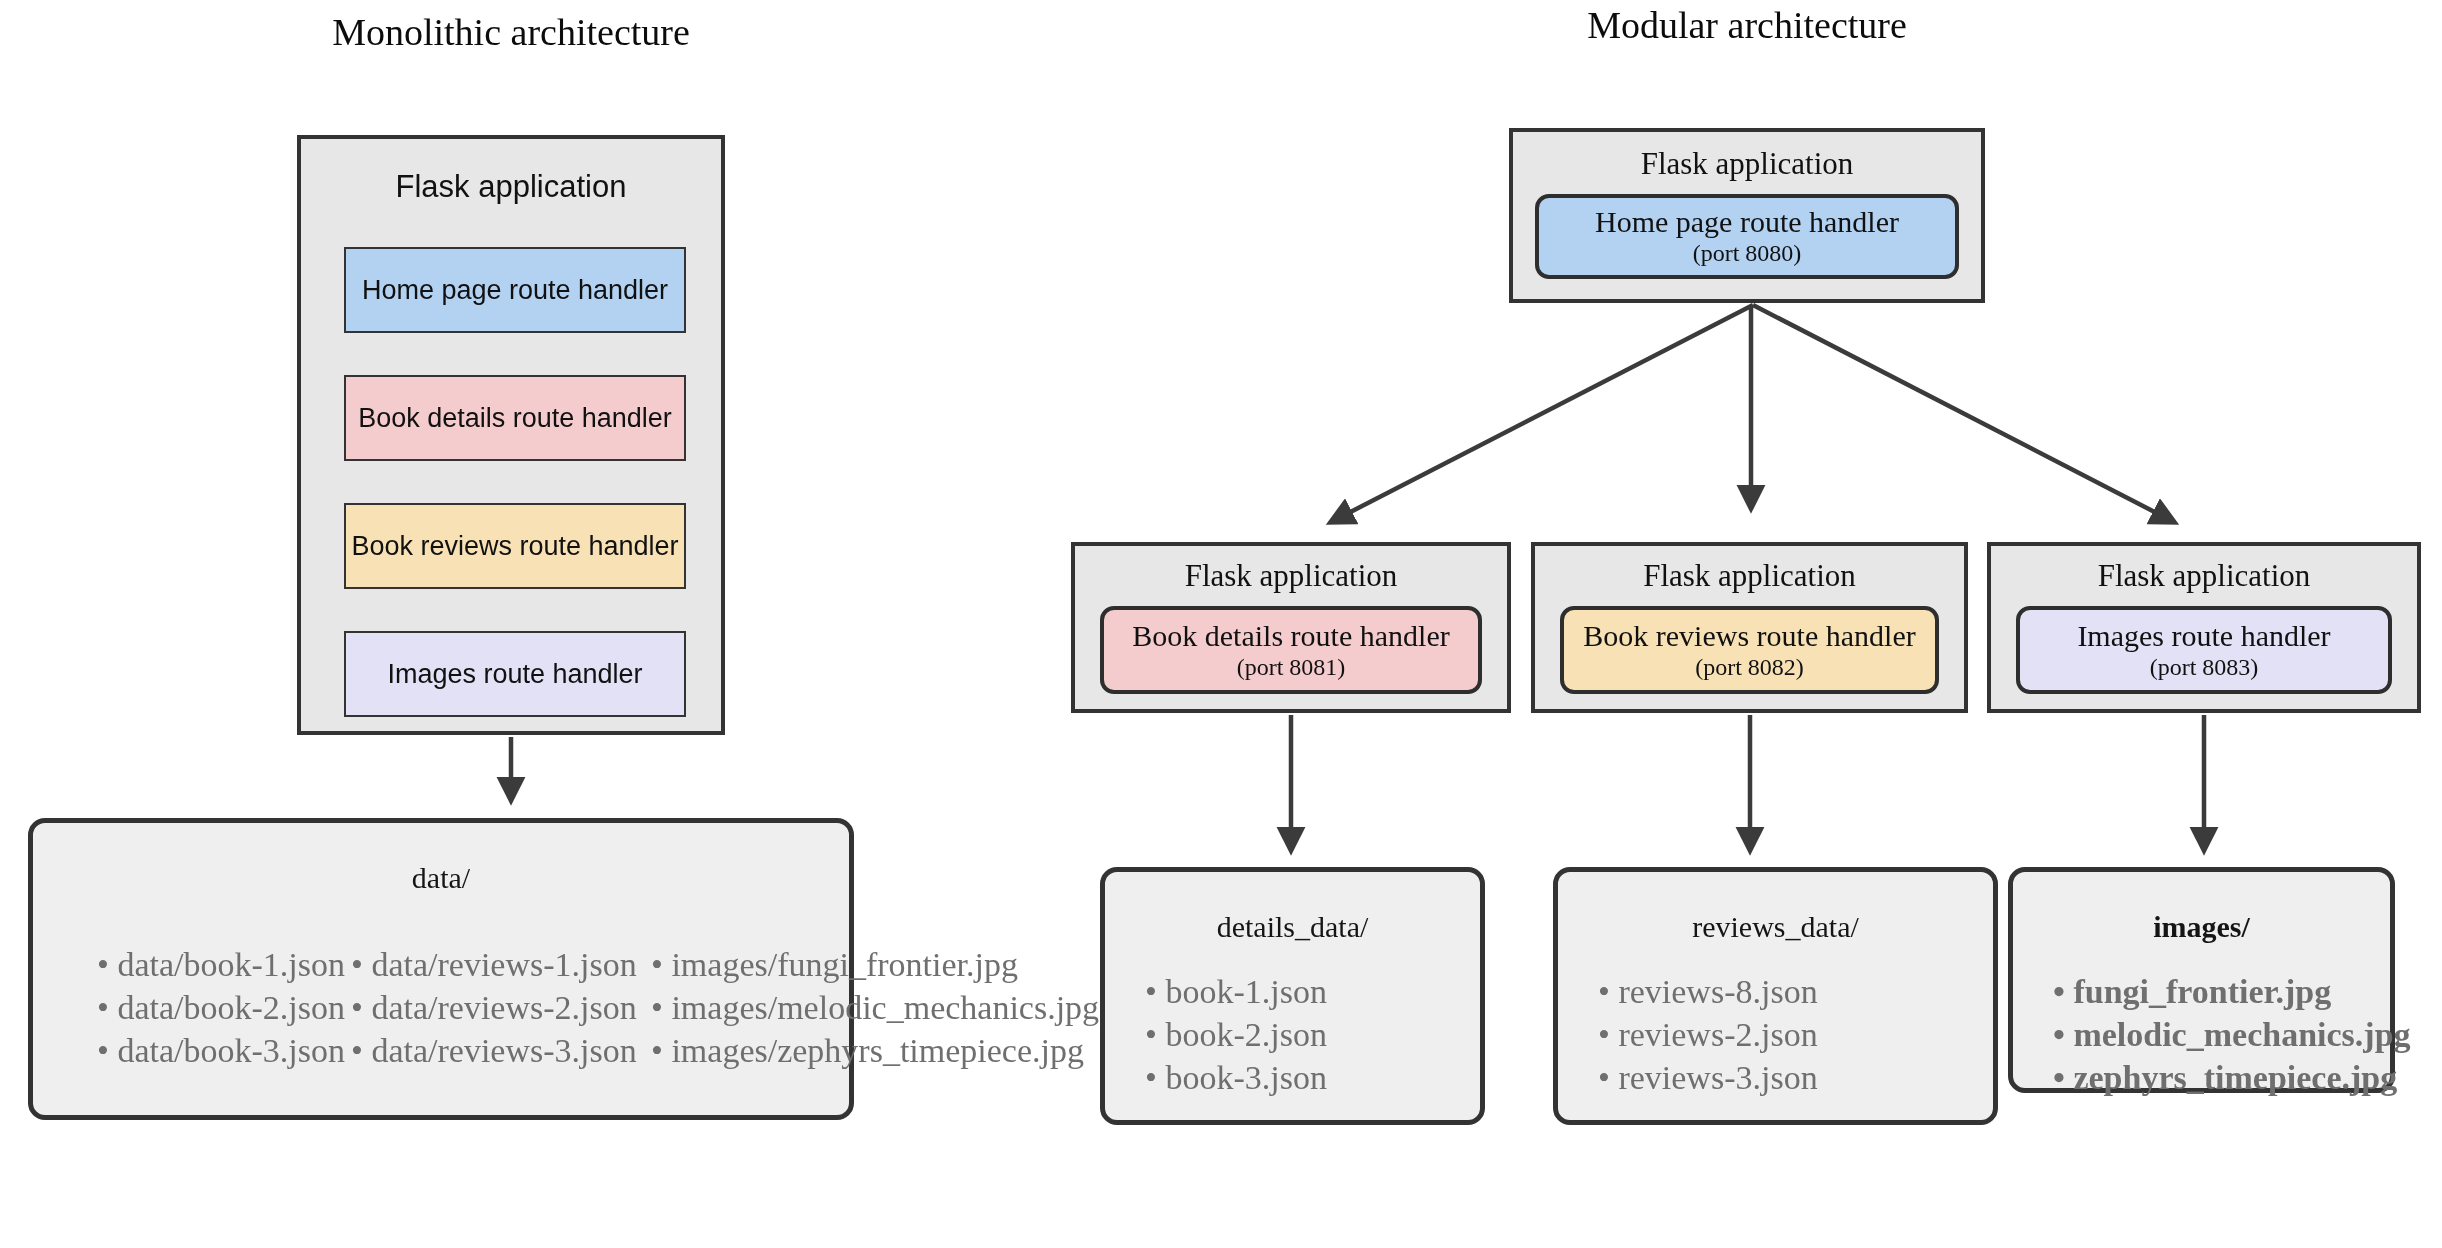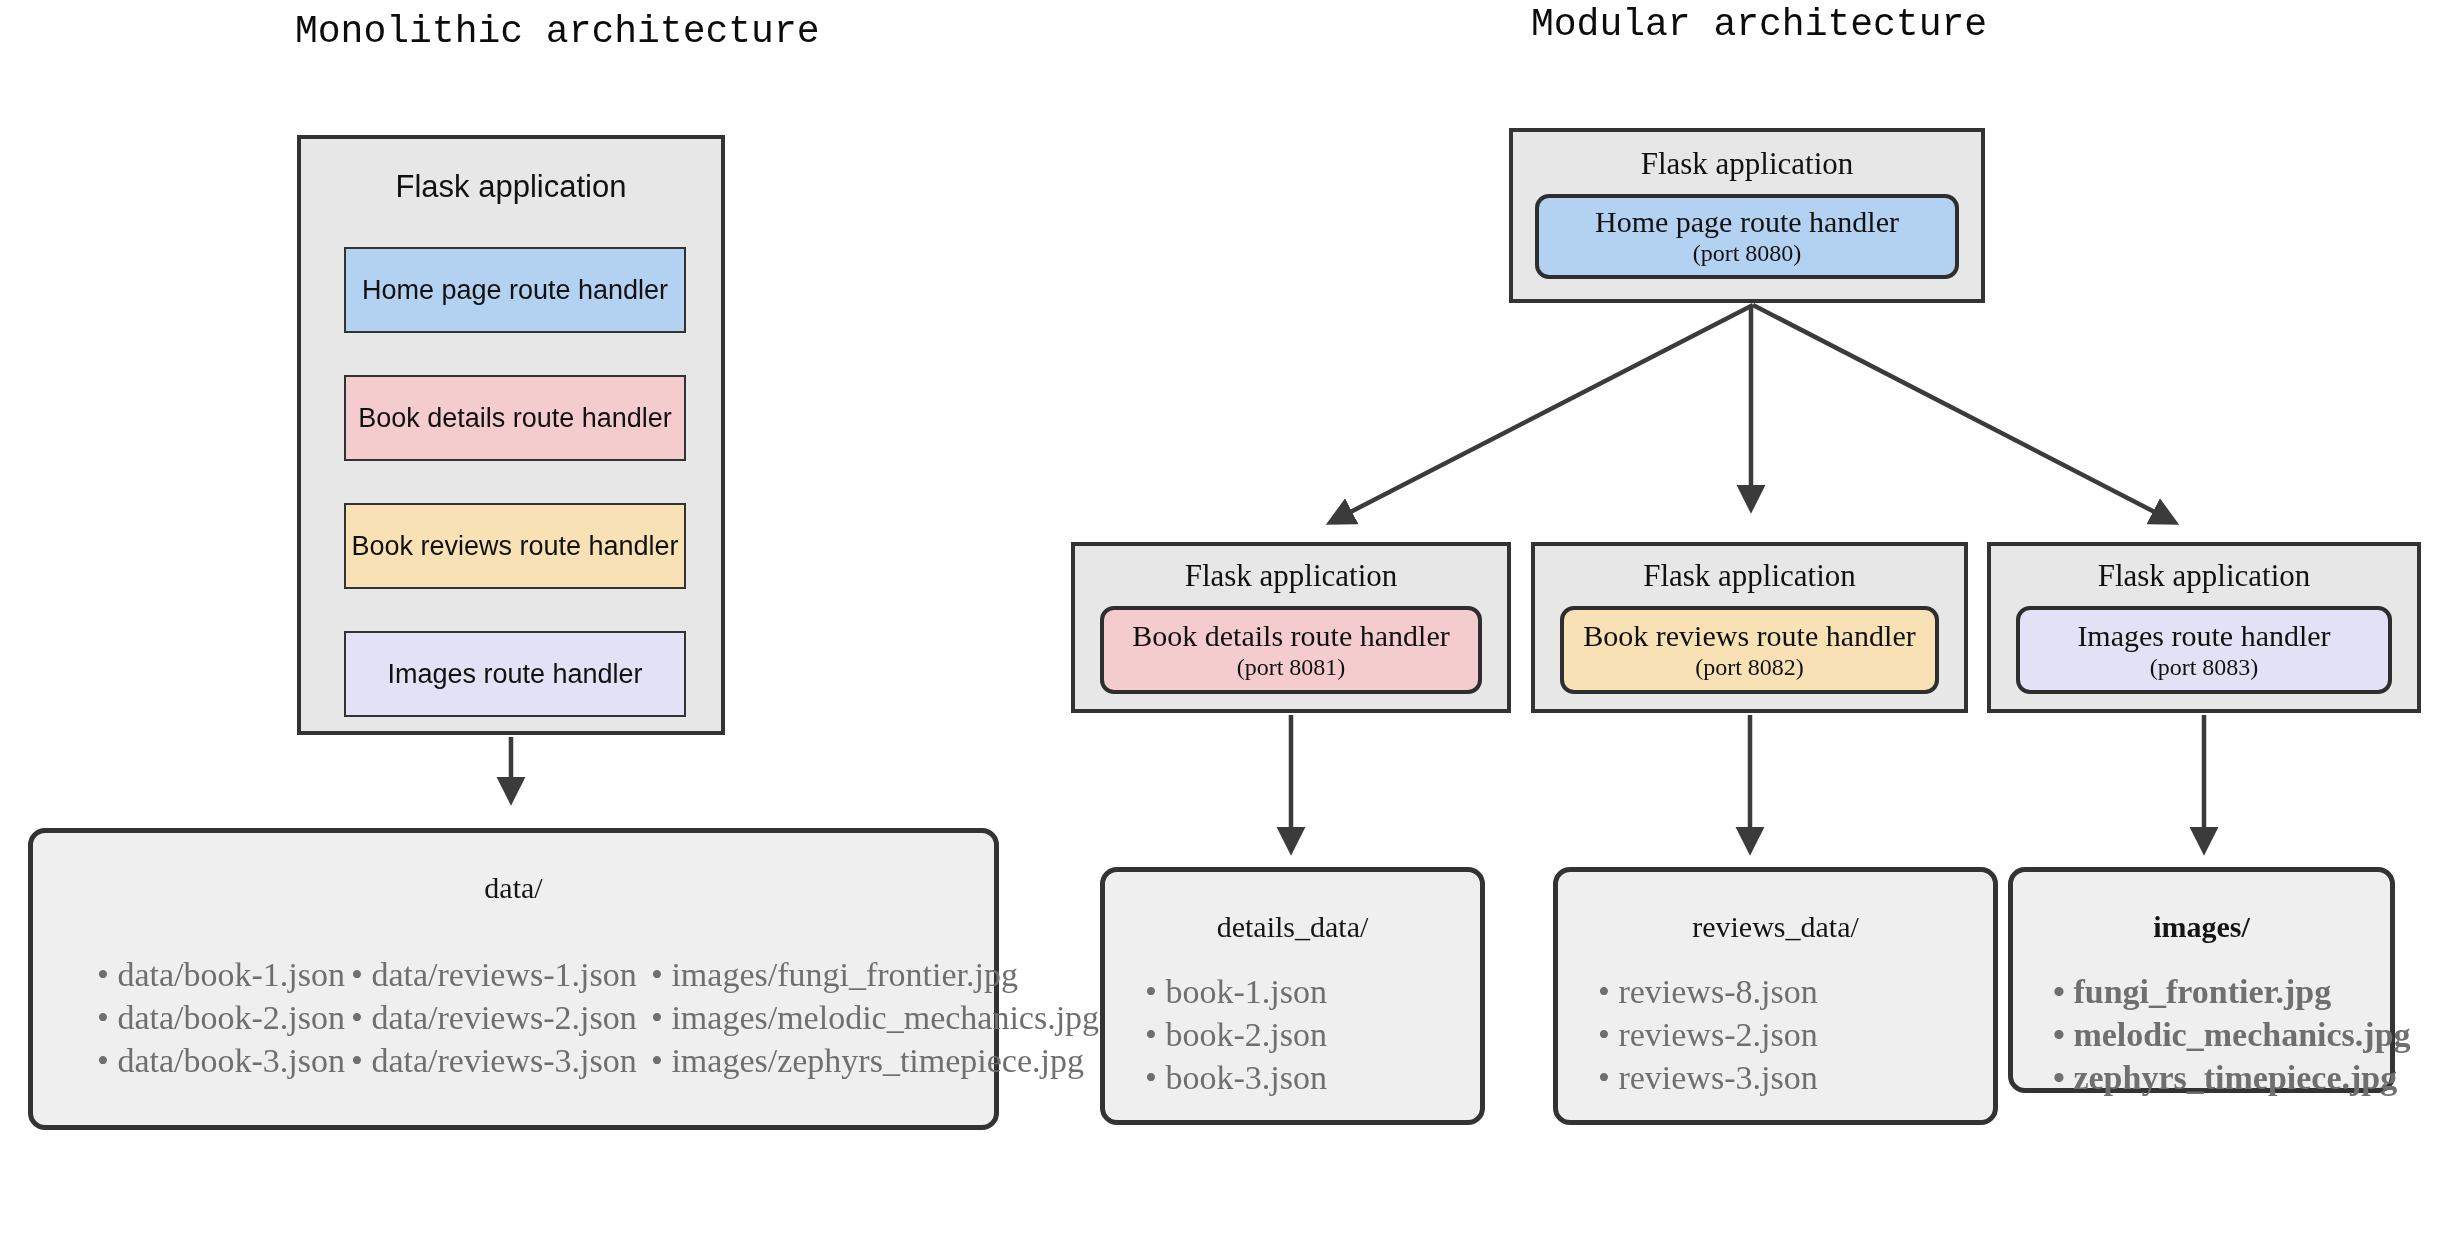--- a/index.html
+++ b/index.html
@@ -2,21 +2,21 @@
 <html><head>
 <meta charset="utf-8">
 <style>
   html,body{margin:0;padding:0;background:#ffffff;}
   .canvas{position:relative;width:2442px;height:1248px;background:#ffffff;overflow:hidden;
           font-family:"Liberation Sans",sans-serif;color:#0c0c0c;}
   svg.arrows{position:absolute;left:0;top:0;width:2442px;height:1248px;pointer-events:none;}
 
   
   .section-title{position:absolute;width:432px;text-align:center;font-size:38px;font-weight:400;
-                 font-family:Liberation Mono, monospace;color:#0c0c0c;white-space:nowrap;}
+                 font-family:Liberation Serif, serif;color:#0c0c0c;white-space:nowrap;}
 
   
   .outer-box{position:absolute;background:#e7e7e7;border:4px solid #333333;box-sizing:border-box;}
   .app-label-sans{position:absolute;left:0;right:0;text-align:center;font-size:31px;
                   font-family:"Liberation Sans",sans-serif;color:#111;}
   .app-label-serif{position:absolute;left:0;right:0;text-align:center;font-size:31px;
                    font-family:"Liberation Serif",serif;color:#111;}
 
   
   .handler-flat{position:absolute;left:43px;width:342px;height:86px;border:2px solid #333333;
@@ -71,21 +71,21 @@
       <span>Book details route handler</span>
     </div>
     <div class="handler-flat" style="top: 364px; background-color: rgb(248, 226, 181);">
       <span>Book reviews route handler</span>
     </div>
     <div class="handler-flat" style="top: 492px; background-color: rgb(227, 225, 245);">
       <span>Images route handler</span>
     </div>
   </div>
 
-  <div class="data-box" style="left:28px;top:818px;width:971px;height:302px;margin-top:10px;">
+  <div class="data-box" style="left:28px;top:818px;width:826px;height:302px;">
     <div class="data-title">data/</div>
     <div class="data-col" style="left:64px;">
       <div class="data-item">data/book-1.json</div>
       <div class="data-item">data/book-2.json</div>
       <div class="data-item">data/book-3.json</div>
     </div>
     <div class="data-col" style="left:318px;">
       <div class="data-item">data/reviews-1.json</div>
       <div class="data-item">data/reviews-2.json</div>
       <div class="data-item">data/reviews-3.json</div>

